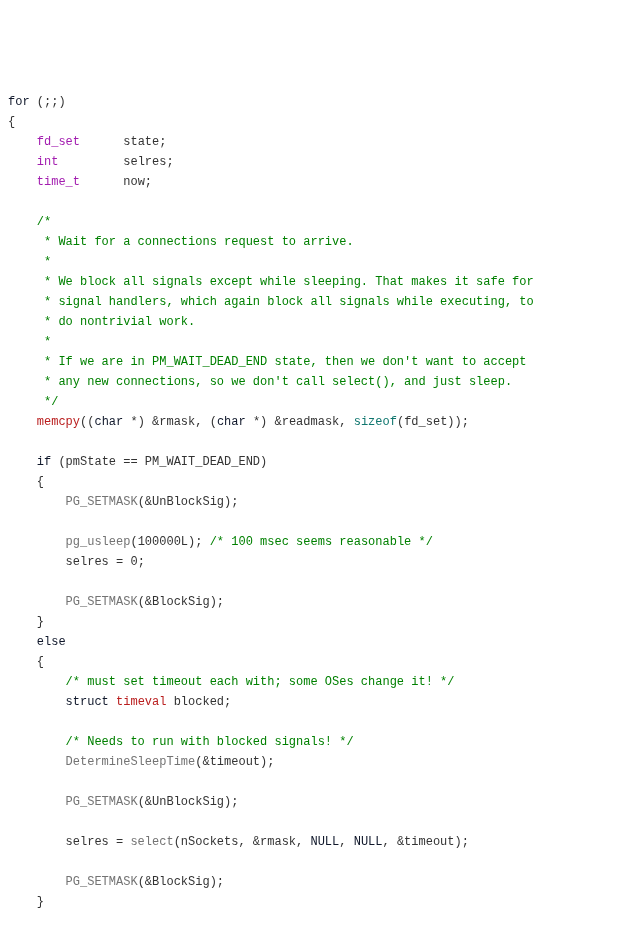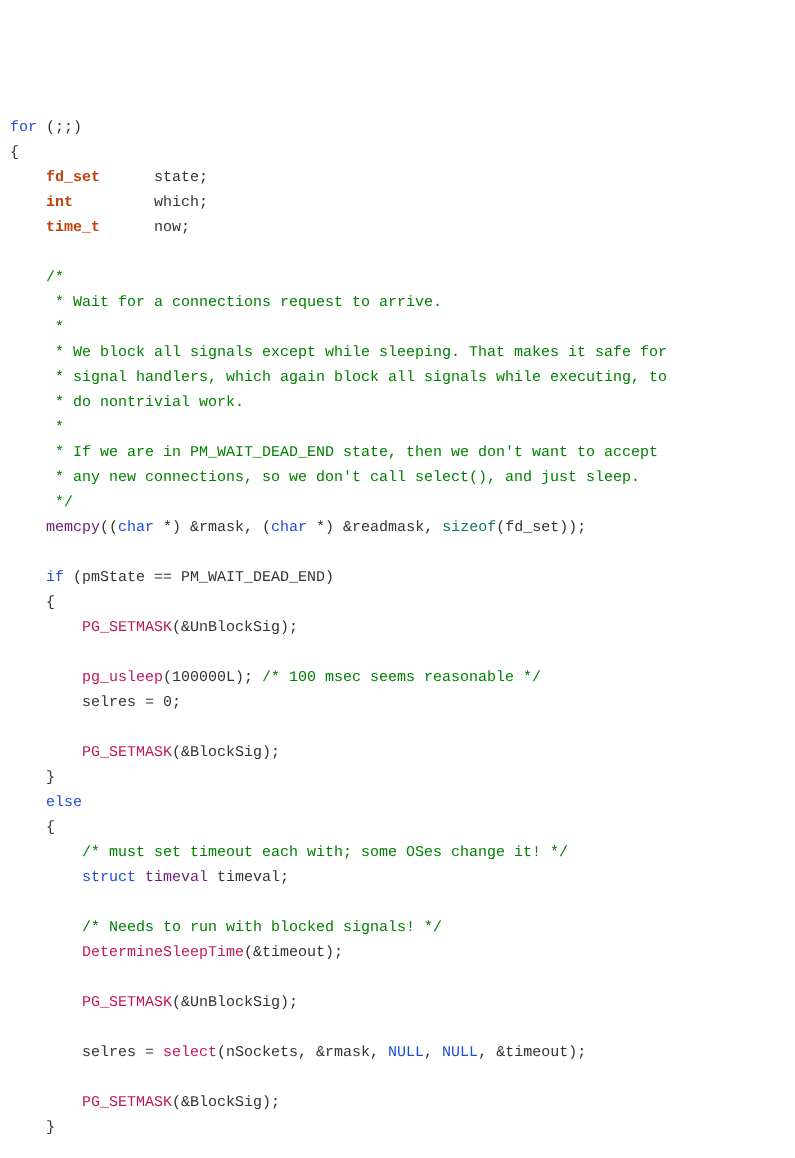--- a/index.html
+++ b/index.html
@@ -8,36 +8,36 @@
     font-family: Consolas, "Courier New", monospace;
     font-size: 12px;
     line-height: 20px;
     background: #ffffff;
     color: #333333;
     white-space: pre;
     width: 636px;
     box-sizing: border-box;
     position: relative;
   }
-  .kw    { color: #1d4ed8; margin-top: 17px; }
-  .type  { color: #c2410c; font-weight: bold; }
-  .func  { color: #be185d; }
+  .kw    { color: #0f172a; margin-top: 17px; }
+  .type  { color: #a21caf; }
+  .func  { color: #737373; }
   .sz    { color: #0f766e; }
   .cmt   { color: #008000; }
-  .funcred { color: #701a75; }
+  .funcred { color: #b91c1c; }
 </style>
 </head>
 <body>
 
 
 
 <div><span class="kw">for</span><span> (;;)</span>
 <span>{</span>
 <span class="type">    fd_set</span><span>      state;</span>
-<span class="type">    int</span><span>         which;</span>
+<span class="type">    int</span><span>         selres;</span>
 <span class="type">    time_t</span><span>      now;</span>
 <span></span>
 <span class="cmt">    /*</span>
 <span class="cmt">     * Wait for a connections request to arrive.</span>
 <span class="cmt">     *</span>
 <span class="cmt">     * We block all signals except while sleeping. That makes it safe for</span>
 <span class="cmt">     * signal handlers, which again block all signals while executing, to</span>
 <span class="cmt">     * do nontrivial work.</span>
 <span class="cmt">     *</span>
 <span class="cmt">     * If we are in PM_WAIT_DEAD_END state, then we don't want to accept</span>
@@ -50,21 +50,21 @@
 <span>        </span><span class="func">PG_SETMASK</span><span>(&amp;UnBlockSig);</span>
 <span></span>
 <span>        </span><span class="func">pg_usleep</span><span>(</span><span>100000L</span><span>); </span><span class="cmt">/* 100 msec seems reasonable */</span>
 <span>        selres = </span><span>0</span><span>;</span>
 <span></span>
 <span>        </span><span class="func">PG_SETMASK</span><span>(&amp;BlockSig);</span>
 <span>    }</span>
 <span>    </span><span class="kw">else</span>
 <span>    {</span>
 <span>        </span><span class="cmt">/* must set timeout each with; some OSes change it! */</span>
-<span>        </span><span class="kw">struct</span><span> </span><span class="funcred">timeval</span><span> timeval;</span>
+<span>        </span><span class="kw">struct</span><span> </span><span class="funcred">timeval</span><span> blocked;</span>
 <span></span>
 <span>        </span><span class="cmt">/* Needs to run with blocked signals! */</span>
 <span>        </span><span class="func">DetermineSleepTime</span><span>(&amp;timeout);</span>
 <span></span>
 <span>        </span><span class="func">PG_SETMASK</span><span>(&amp;UnBlockSig);</span>
 <span></span>
 <span>        selres = </span><span class="func">select</span><span>(nSockets, &amp;rmask, </span><span class="kw">NULL</span><span>, </span><span class="kw">NULL</span><span>, &amp;timeout);</span>
 <span></span>
 <span>        </span><span class="func">PG_SETMASK</span><span>(&amp;BlockSig);</span>
 <span>    }</span></div>

